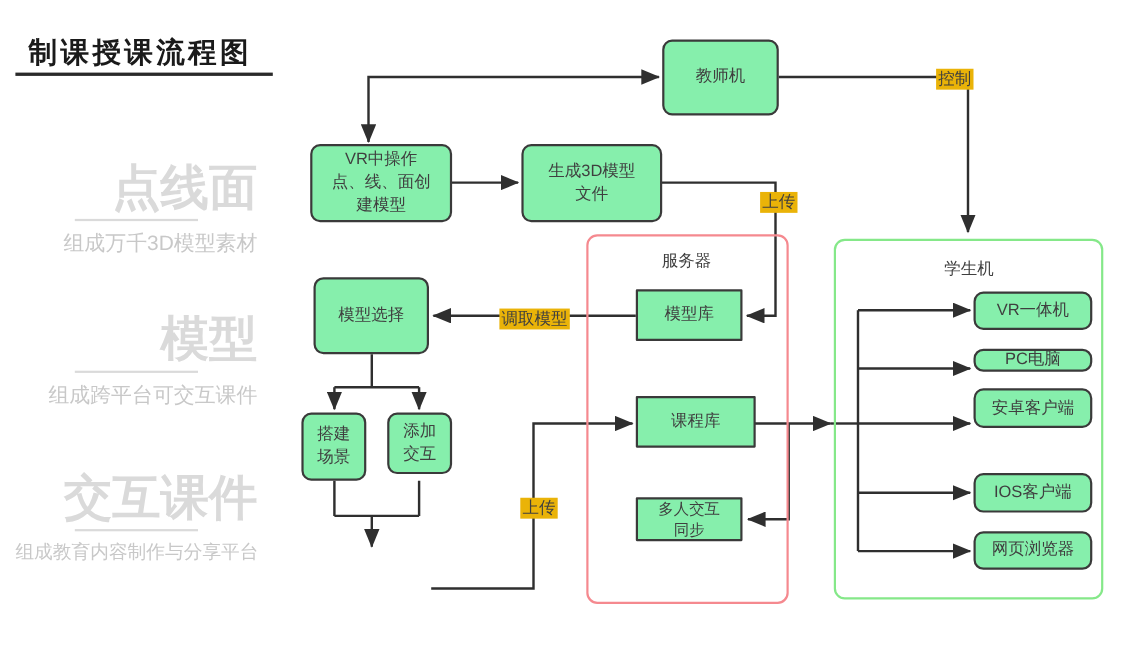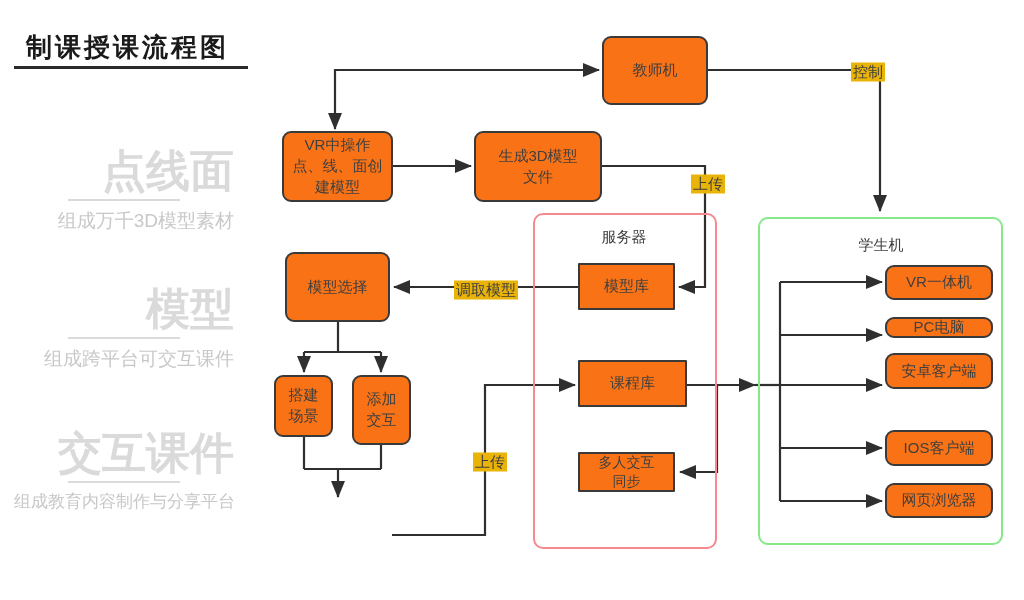--- a/index.html
+++ b/index.html
@@ -13,21 +13,21 @@
     --title-color:#1a1a1a;
   }
   html,body{margin:0;padding:0;background:#fff;}
   body{width:1024px;height:600px;position:relative;overflow:hidden;
        font-family:"Liberation Sans","DejaVu Sans",sans-serif;}
   .stage{position:absolute;inset:0;width:1024px;height:600px;}
   svg.wires{position:absolute;left:0;top:0;width:1024px;height:600px;}
   path.edge{stroke:var(--line-color);stroke-width:2.2;fill:none;}
   .ah-path{fill:var(--line-color);}
 
-  .node{position:absolute;box-sizing:border-box;background:#f97316;
+  .node{position:absolute;box-sizing:border-box;background:#86efac;
         border:2px solid var(--node-border);border-radius:9px;
         display:flex;align-items:center;justify-content:center;
         text-align:center;font-size:15px;line-height:1.38;color:var(--node-text);
         white-space:pre-line;z-index:2;}
   .node.sharp{border-radius:1px;}
   .node.small{font-size:14px;}
 
   .group{position:absolute;box-sizing:border-box;border:2px solid;border-radius:10px;
          background:transparent;z-index:0;}
   .group.server{border-color:var(--server-border);}
@@ -103,33 +103,33 @@
     <div class="wm-subtitle sm">组成教育内容制作与分享平台</div>
   </div>
 
   <div class="group server" style="left:533px;top:213px;width:184px;height:336px;"></div>
   <div class="group-label" style="left:624px;top:237px;">服务器</div>
 
   <div class="group student" style="left:758px;top:217px;width:245px;height:328px;"></div>
   <div class="group-label" style="left:881px;top:245px;">学生机</div>
 
   <div class="node" style="left:602px;top:36px;width:106px;height:69px;">教师机</div>
-  <div class="node" style="left:282px;top:131px;width:111px;height:71px;">VR中操作
+  <div class="node" style="left:282px;top:131px;width:129px;height:71px;">VR中操作
 点、线、面创
 建模型</div>
   <div class="node" style="left:474px;top:131px;width:128px;height:71px;">生成3D模型
 文件</div>
   <div class="node" style="left:285px;top:252px;width:105px;height:70px;">模型选择</div>
   <div class="node sharp" style="left:578px;top:263px;width:97px;height:47px;">模型库</div>
   <div class="node sharp" style="left:578px;top:360px;width:109px;height:47px;">课程库</div>
   <div class="node sharp small" style="left:578px;top:452px;width:97px;height:40px;">多人交互
 同步</div>
   <div class="node" style="left:274px;top:375px;width:59px;height:62px;">搭建
 场景</div>
-  <div class="node" style="left:352px;top:375px;width:59px;height:70px;">添加
+  <div class="node" style="left:352px;top:375px;width:59px;height:56px;">添加
 交互</div>
 
   <div class="node" style="left:885px;top:265px;width:108px;height:35px;">VR一体机</div>
   <div class="node" style="left:885px;top:317px;width:108px;height:21px;">PC电脑</div>
   <div class="node" style="left:885px;top:353px;width:108px;height:36px;">安卓客户端</div>
   <div class="node" style="left:885px;top:430px;width:108px;height:36px;">IOS客户端</div>
   <div class="node" style="left:885px;top:483px;width:108px;height:35px;">网页浏览器</div>
 
   <div class="edge-label" style="left:868px;top:72px;">控制</div>
   <div class="edge-label" style="left:708px;top:184px;">上传</div>

